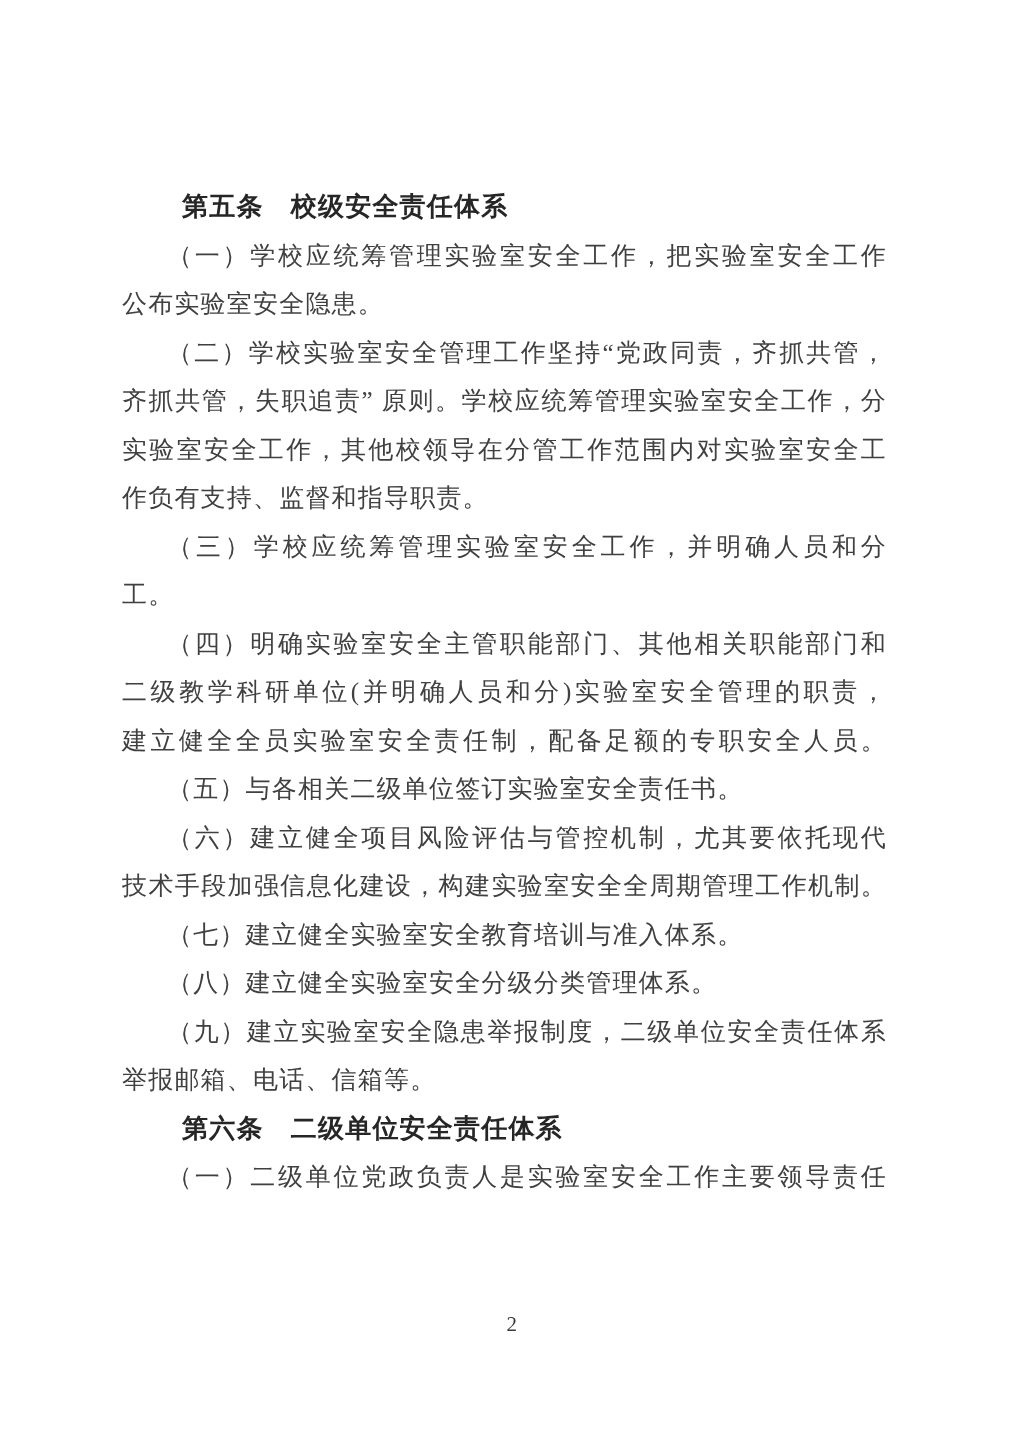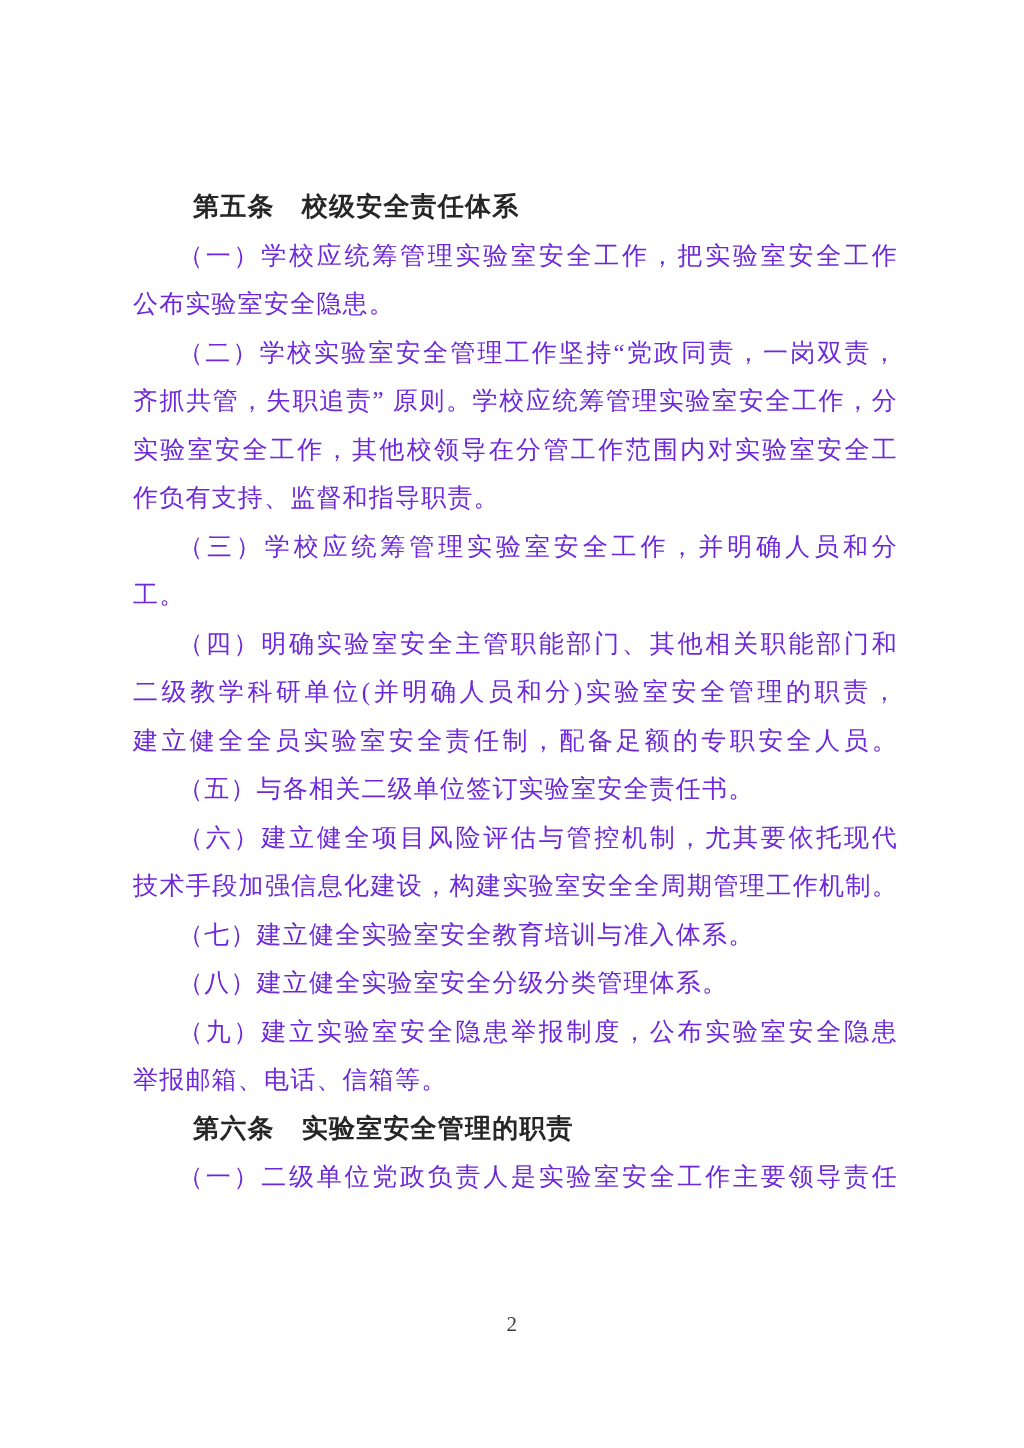--- a/index.html
+++ b/index.html
@@ -10,31 +10,31 @@
   .page {
     position: relative;
     width: 1024px;
     height: 1448px;
     background: #ffffff;
     overflow: hidden;
     font-family: "Liberation Serif", "DejaVu Serif", serif;
   }
   .doc-body {
     position: absolute;
-    left: 133px;
+    left: 122px;
     top: 183px;
     width: 765px;
     font-family: Liberation Serif, serif;
   }
   .line {
     height: 48.5px;
     line-height: 48.5px;
     font-size: 25px;
     letter-spacing: 1.2px;
-    color: #6d28d9;
+    color: #404040;
     white-space: nowrap;
     overflow: visible;
   }
   .line.full {
     white-space: normal;
     text-align: justify;
     text-align-last: justify;
   }
   .line.first {
     text-indent: 45px;
@@ -57,34 +57,34 @@
   }
 </style>
 </head>
 <body>
 
 <div class="page">
   <div class="doc-body">
     <div class="line heading">第五条　校级安全责任体系</div>
     <div class="line first full">（一）学校应统筹管理实验室安全工作，把实验室安全工作</div>
     <div class="line">公布实验室安全隐患。</div>
-    <div class="line first full">（二）学校实验室安全管理工作坚持“党政同责，一岗双责，</div>
+    <div class="line first full">（二）学校实验室安全管理工作坚持“党政同责，齐抓共管，</div>
     <div class="line full">齐抓共管，失职追责” 原则。学校应统筹管理实验室安全工作，分</div>
     <div class="line full">实验室安全工作，其他校领导在分管工作范围内对实验室安全工</div>
     <div class="line">作负有支持、监督和指导职责。</div>
     <div class="line first full">（三）学校应统筹管理实验室安全工作，并明确人员和分</div>
     <div class="line">工。</div>
     <div class="line first full">（四）明确实验室安全主管职能部门、其他相关职能部门和</div>
     <div class="line full">二级教学科研单位(并明确人员和分)实验室安全管理的职责，</div>
     <div class="line full">建立健全全员实验室安全责任制，配备足额的专职安全人员。</div>
     <div class="line first">（五）与各相关二级单位签订实验室安全责任书。</div>
     <div class="line first full">（六）建立健全项目风险评估与管控机制，尤其要依托现代</div>
     <div class="line full">技术手段加强信息化建设，构建实验室安全全周期管理工作机制。</div>
     <div class="line first">（七）建立健全实验室安全教育培训与准入体系。</div>
     <div class="line first">（八）建立健全实验室安全分级分类管理体系。</div>
-    <div class="line first full">（九）建立实验室安全隐患举报制度，公布实验室安全隐患</div>
+    <div class="line first full">（九）建立实验室安全隐患举报制度，二级单位安全责任体系</div>
     <div class="line">举报邮箱、电话、信箱等。</div>
-    <div class="line heading">第六条　实验室安全管理的职责</div>
+    <div class="line heading">第六条　二级单位安全责任体系</div>
     <div class="line first full">（一）二级单位党政负责人是实验室安全工作主要领导责任</div>
   </div>
 
   <div class="page-footer">2</div>
 </div>
 
 </body></html>

